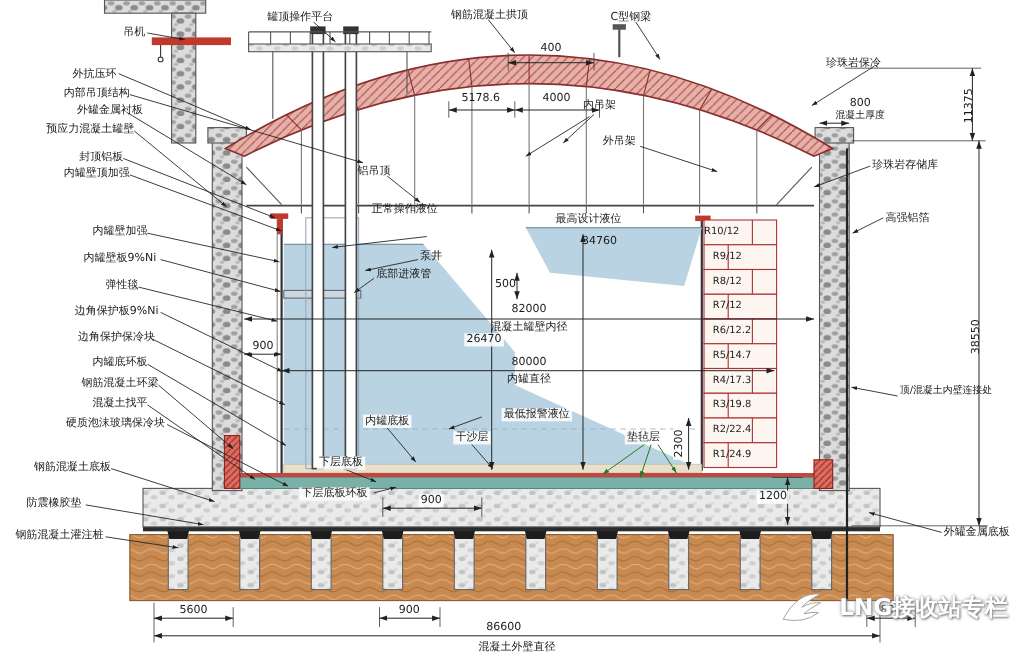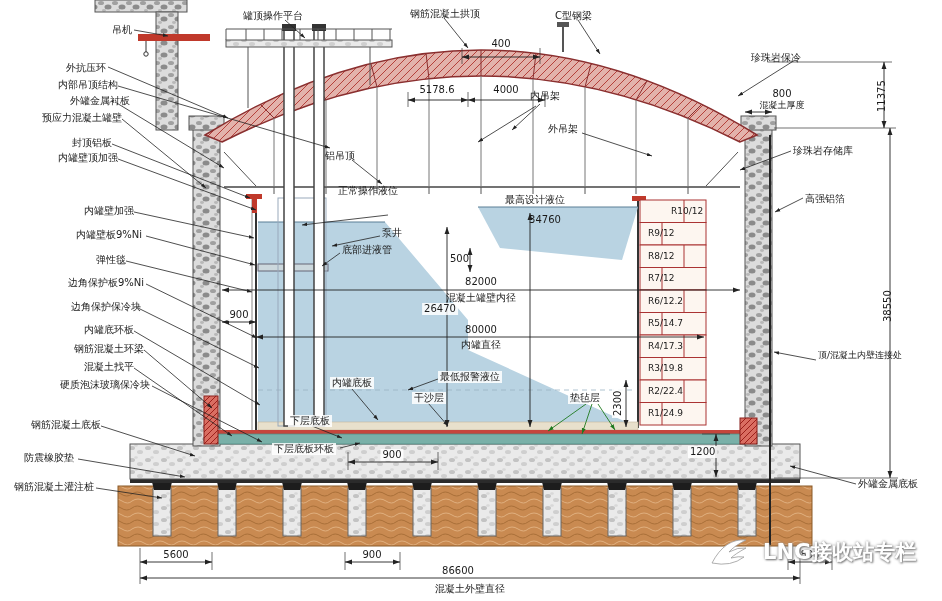--- a/index.html
+++ b/index.html
@@ -367,40 +367,40 @@
 <div class="lbl ctr" style="left:545px;top:214px">34760</div>
 <div class="lbl" style="left:382px;top:227px">泵井</div>
 <div class="lbl" style="left:342px;top:244px">底部进液管</div>
 <div class="lbl" style="left:450px;top:253px">500</div>
 <div class="lbl ctr" style="left:481px;top:276px">82000</div>
 <div class="lbl ctr" style="left:481px;top:292px">混凝土罐壁内径</div>
 <div class="lbl ctr bg" style="left:440px;top:303px">26470</div>
 <div class="lbl ctr" style="left:481px;top:324px">80000</div>
 <div class="lbl ctr" style="left:481px;top:339px">内罐直径</div>
 <div class="lbl ctr bg" style="left:239px;top:309px">900</div>
-<div class="lbl bg" style="left:438px;top:371px">最低报警液位</div>
+<div class="lbl bg" style="left:456px;top:371px">最低报警液位</div>
 <div class="lbl bg" style="left:330px;top:377px">内罐底板</div>
 <div class="lbl bg" style="left:412px;top:392px">干沙层</div>
 <div class="lbl bg" style="left:568px;top:392px">垫毡层</div>
 <div class="lbl bg" style="left:288px;top:415px">下层底板</div>
 <div class="lbl v bg" style="left:612px;top:418px">2300</div>
 <div class="lbl bg" style="left:272px;top:443px">下层底板环板</div>
 <div class="lbl ctr bg" style="left:392px;top:449px">900</div>
 <div class="lbl bg" style="left:688px;top:446px">1200</div>
 
 <div class="lbl ctr" style="left:782px;top:88px">800</div>
 <div class="lbl ctr s" style="left:782px;top:100px">混凝土厚度</div>
 <div class="lbl v" style="left:876px;top:112px">11375</div>
 <div class="lbl" style="left:793px;top:145px">珍珠岩存储库</div>
 <div class="lbl" style="left:805px;top:193px">高强铝箔</div>
 <div class="lbl v" style="left:882px;top:322px">38550</div>
 <div class="lbl wrap s" style="left:818px;top:350px">顶/混凝土内壁连接处</div>
 <div class="lbl" style="left:858px;top:478px">外罐金属底板</div>
 
-<div class="lbl s" style="left:671px;top:206px">R10/12</div>
+<div class="lbl s" style="left:640px;top:206px">R10/12</div>
 <div class="lbl s" style="left:648px;top:228px">R9/12</div>
 <div class="lbl s" style="left:648px;top:251px">R8/12</div>
 <div class="lbl s" style="left:648px;top:273px">R7/12</div>
 <div class="lbl s" style="left:648px;top:296px">R6/12.2</div>
 <div class="lbl s" style="left:648px;top:318px">R5/14.7</div>
 <div class="lbl s" style="left:648px;top:341px">R4/17.3</div>
 <div class="lbl s" style="left:648px;top:363px">R3/19.8</div>
 <div class="lbl s" style="left:648px;top:386px">R2/22.4</div>
 <div class="lbl s" style="left:648px;top:408px">R1/24.9</div>
 

